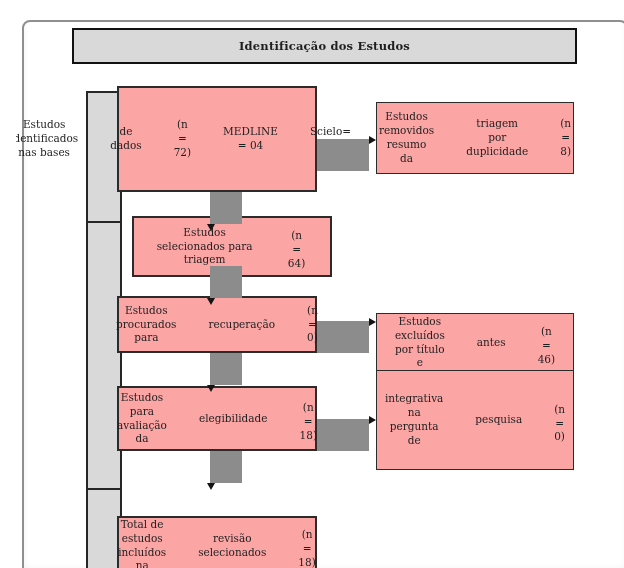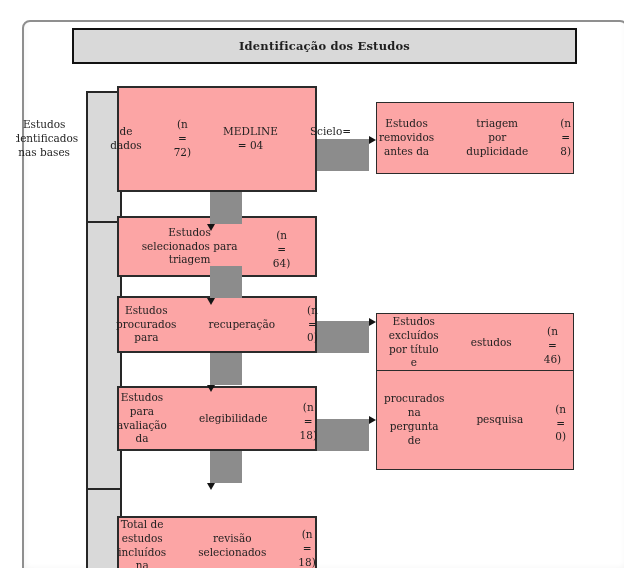--- a/index.html
+++ b/index.html
@@ -73,21 +73,21 @@
 
   <div class="node" style="left:93px;top:64px;width:200px;height:106px">
     <span class="ln">Estudos identificados nas bases</span>
     <span class="ln">de dados</span>
     <span class="ln">(n = 72)</span>
     <span class="ln">MEDLINE = 04</span>
     <span class="ln">Scielo= 2</span>
     <span class="ln">LILACS = 66</span>
   </div>
 
-  <div class="node" style="left:93px;top:194px;width:200px;height:61px">
+  <div class="node" style="left:108px;top:194px;width:200px;height:61px">
     <span class="ln">Estudos selecionados para triagem</span>
     <span class="ln gap">(n = 64)</span>
   </div>
 
   <div class="node" style="left:93px;top:274px;width:200px;height:57px">
     <span class="ln">Estudos procurados para</span>
     <span class="ln">recuperação</span>
     <span class="ln">(n = 0)</span>
   </div>
 
@@ -97,33 +97,33 @@
     <span class="ln gap">(n = 18)</span>
   </div>
 
   <div class="node" style="left:93px;top:494px;width:200px;height:59px">
     <span class="ln">Total de estudos incluídos na</span>
     <span class="ln">revisão selecionados</span>
     <span class="ln gap">(n = 18)</span>
   </div>
 
   <div class="node thin" style="left:352px;top:80px;width:198px;height:72px">
-    <span class="ln">Estudos removidos antes da</span>
+    <span class="ln">Estudos removidos resumo da</span>
     <span class="ln">triagem por duplicidade</span>
     <span class="ln">(n = 8)</span>
   </div>
 
   <div class="node thin" style="left:352px;top:291px;width:198px;height:59px">
     <span class="ln">Estudos excluídos por título e</span>
-    <span class="ln">estudos</span>
+    <span class="ln">antes</span>
     <span class="ln gap">(n = 46)</span>
   </div>
 
   <div class="node thin" style="left:352px;top:348px;width:198px;height:100px">
-    <span class="ln">procurados na pergunta de</span>
+    <span class="ln">integrativa na pergunta de</span>
     <span class="ln">pesquisa</span>
     <span class="ln gap">(n = 0)</span>
   </div>
 
   <div class="arrow-v" style="left:186px;top:170px;height:17px"></div>
   <div class="arrow-v" style="left:186px;top:244px;height:23px"></div>
   <div class="arrow-v" style="left:186px;top:331px;height:26px"></div>
   <div class="arrow-v" style="left:186px;top:429px;height:32px"></div>
 
   <div class="arrow-h" style="left:293px;top:117px;width:52px"></div>

